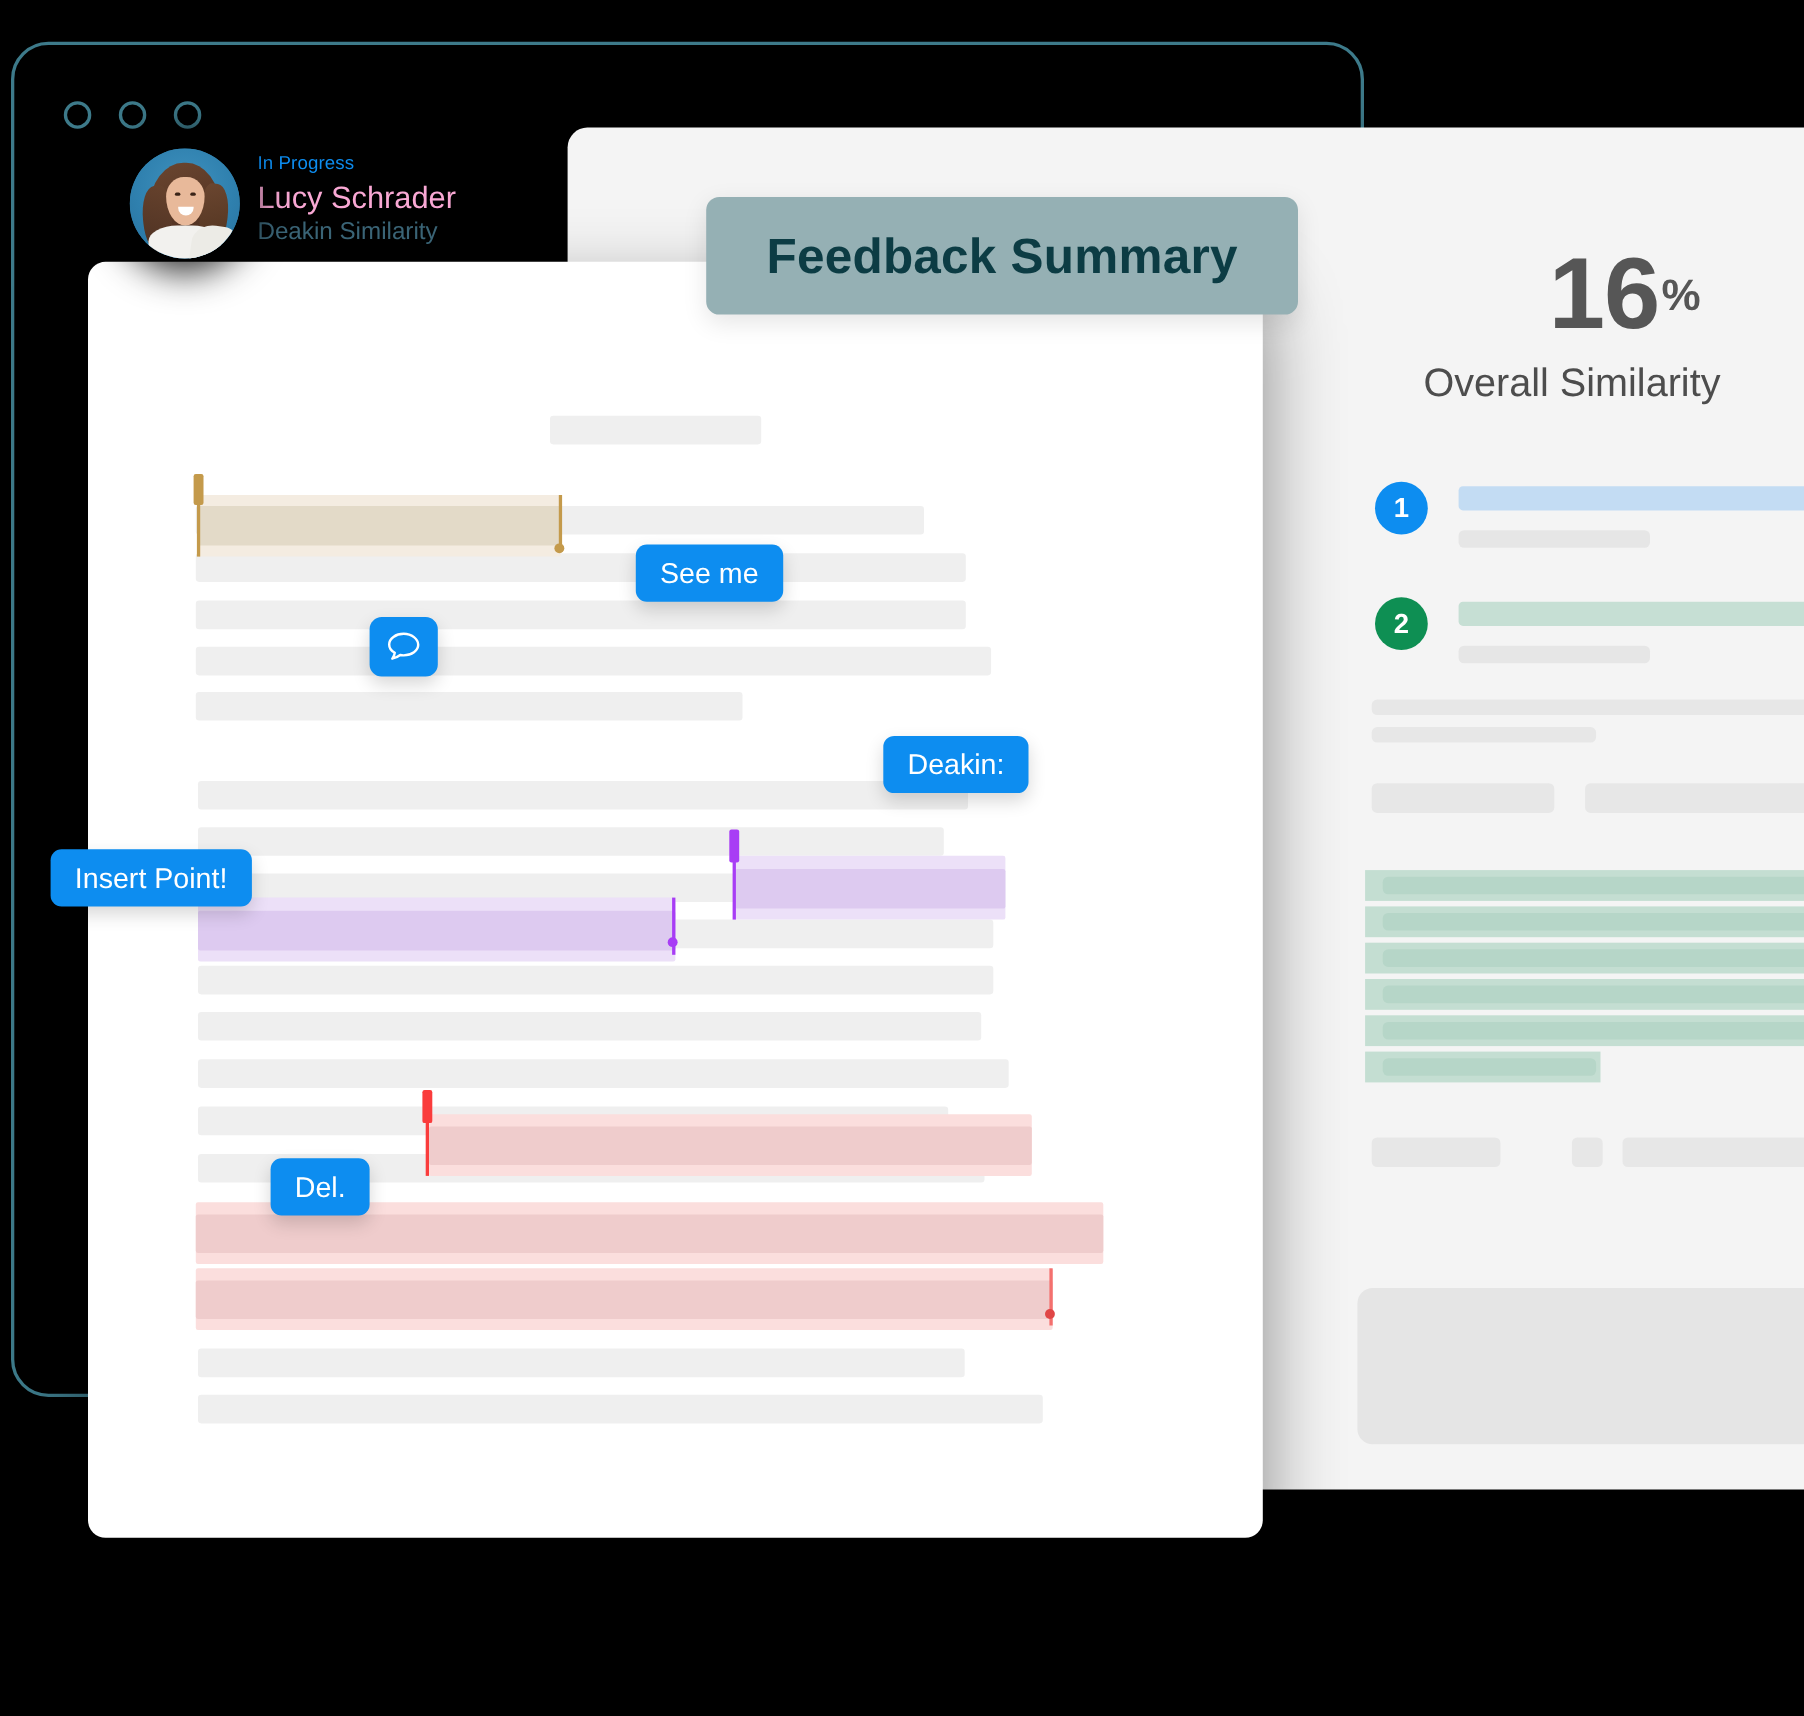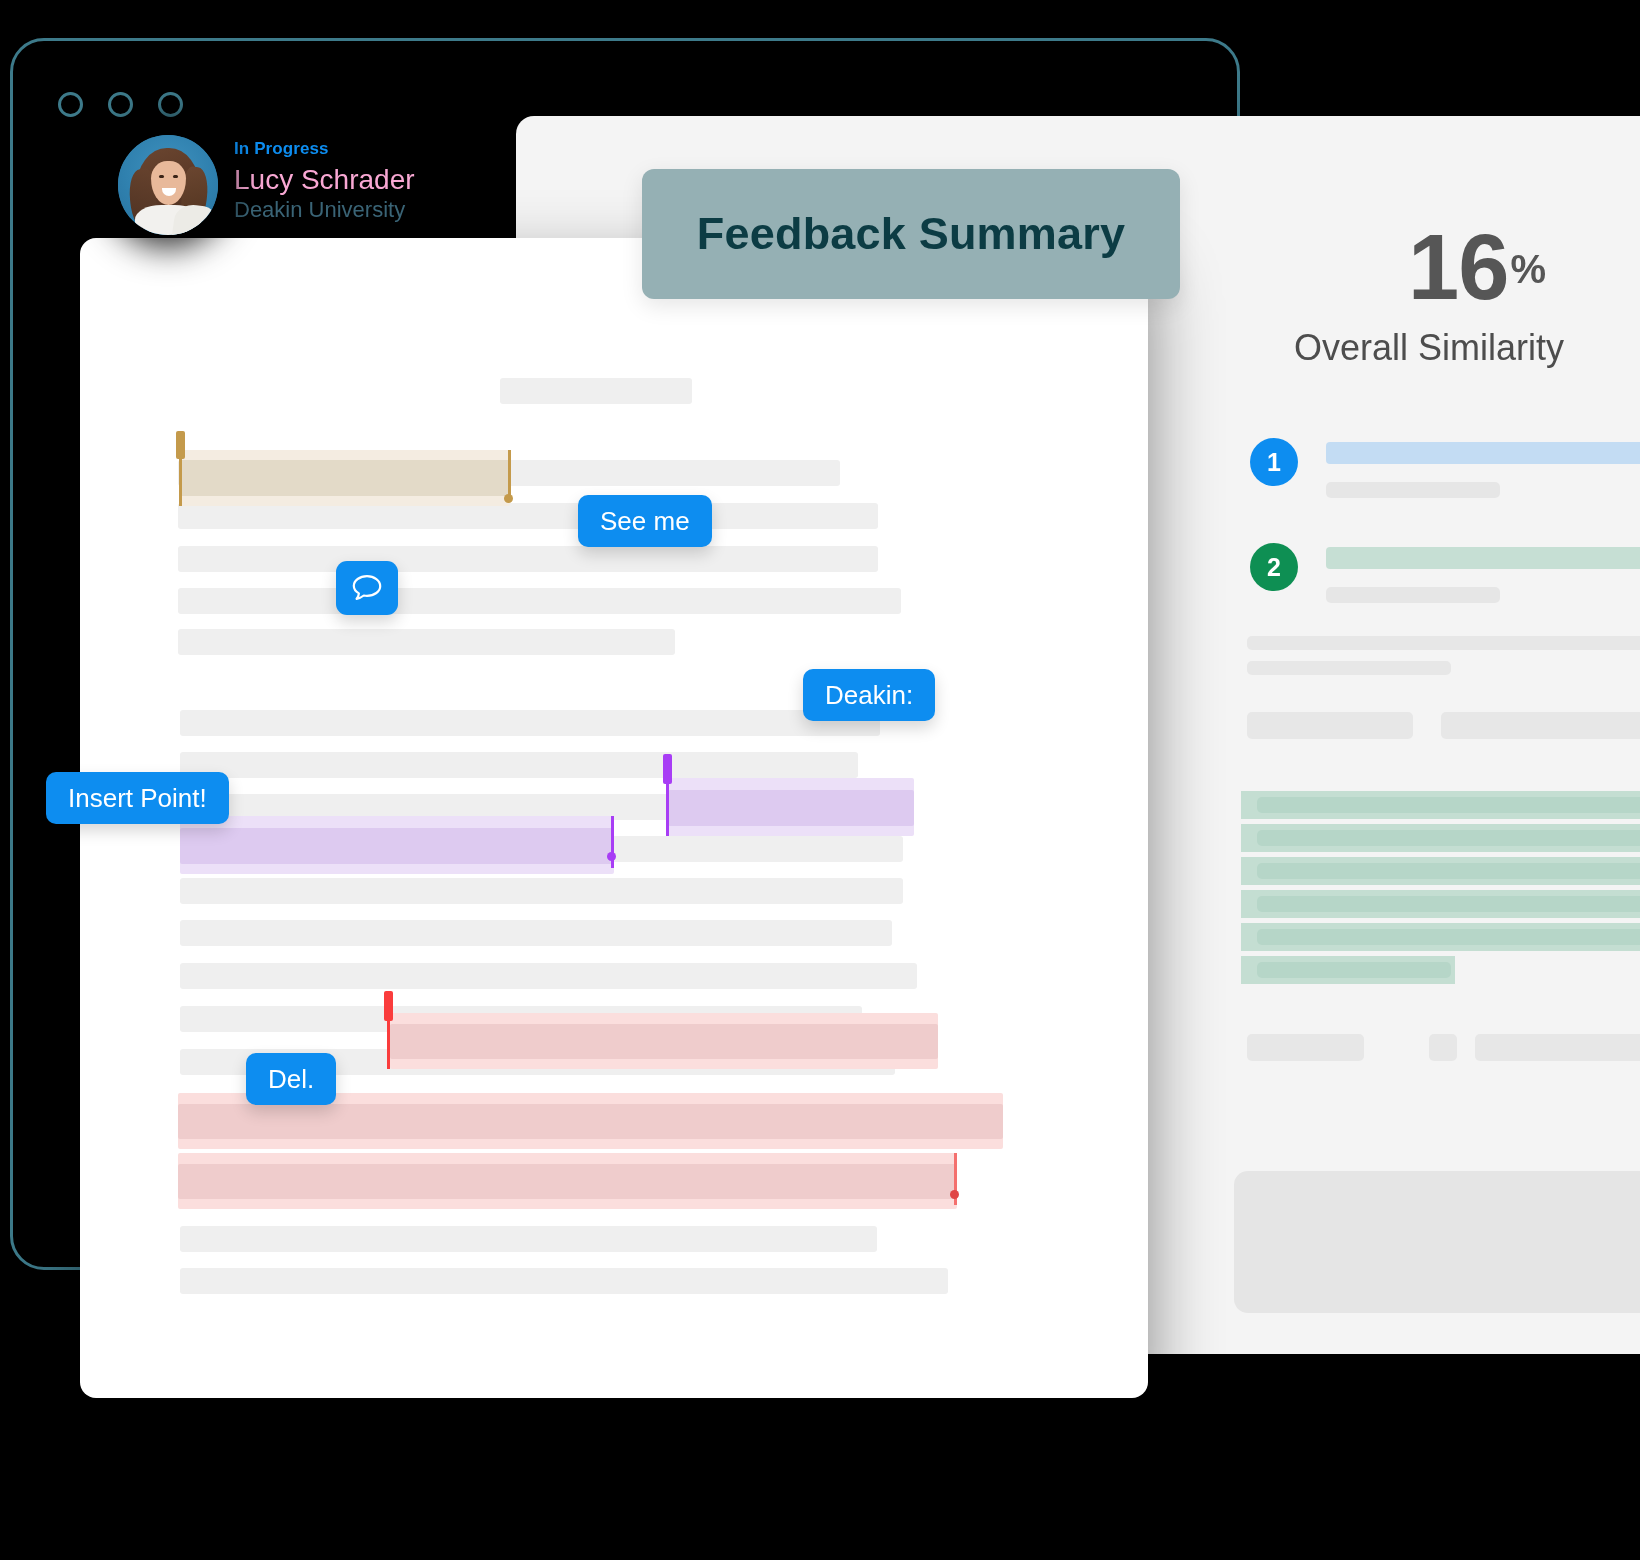--- a/index.html
+++ b/index.html
@@ -130,21 +130,21 @@
     right: 4px; bottom: -4px;
     width: 40px; height: 34px;
     border-radius: 50% 30% 0 0;
     background: #ecebe6;
     transform: rotate(8deg);
   }
 
   .user-meta { padding-top: 4px; }
   .status-label {
     font-size: 17px;
-    font-weight: bold;
+    font-weight: normal;
     color: #0d8df0;
     letter-spacing: 0.1px;
     line-height: 1.2;
     margin-bottom: 5px;
     white-space: nowrap;
   }
   .user-name {
     font-size: 28px;
     font-weight: 500;
     color: #f9a8d4;
@@ -264,23 +264,23 @@
   .big-card {
     position: absolute;
     background: #e5e5e5;
     border-radius: 14px;
   }
 
   
   .fb-banner {
     position: absolute;
     left: 642px;
-    top: 169px;
+    top: 179px;
     width: 538px;
-    height: 130px;
+    height: 107px;
     background: #95b0b4;
     border-radius: 12px;
     display: flex;
     align-items: center;
     justify-content: center;
     z-index: 5;
     box-shadow: 0 7px 22px rgba(0,0,0,0.10);
   }
   .fb-banner-text {
     font-size: 45px;
@@ -456,21 +456,21 @@
       <div class="avatar-face"></div>
       <div class="avatar-eye l"></div>
       <div class="avatar-eye r"></div>
       <div class="avatar-smile"></div>
       <div class="avatar-body"></div>
       <div class="avatar-body2"></div>
     </div>
     <div class="user-meta">
       <div class="status-label">In Progress</div>
       <div class="user-name">Lucy Schrader</div>
-      <div class="user-org">Deakin University</div>
+      <div class="user-org">Deakin Similarity</div>
     </div>
   </div>
 
   <div class="doc-page">
     <div class="doc-clip">
 
       <div class="dl" style="left:420px; top:140px; width:192px; height:26px;"></div>
 
       <div class="dl" style="left:98px; top:222px; width:662px;"></div>
       <div class="dl" style="left:98px; top:265px; width:700px;"></div>

